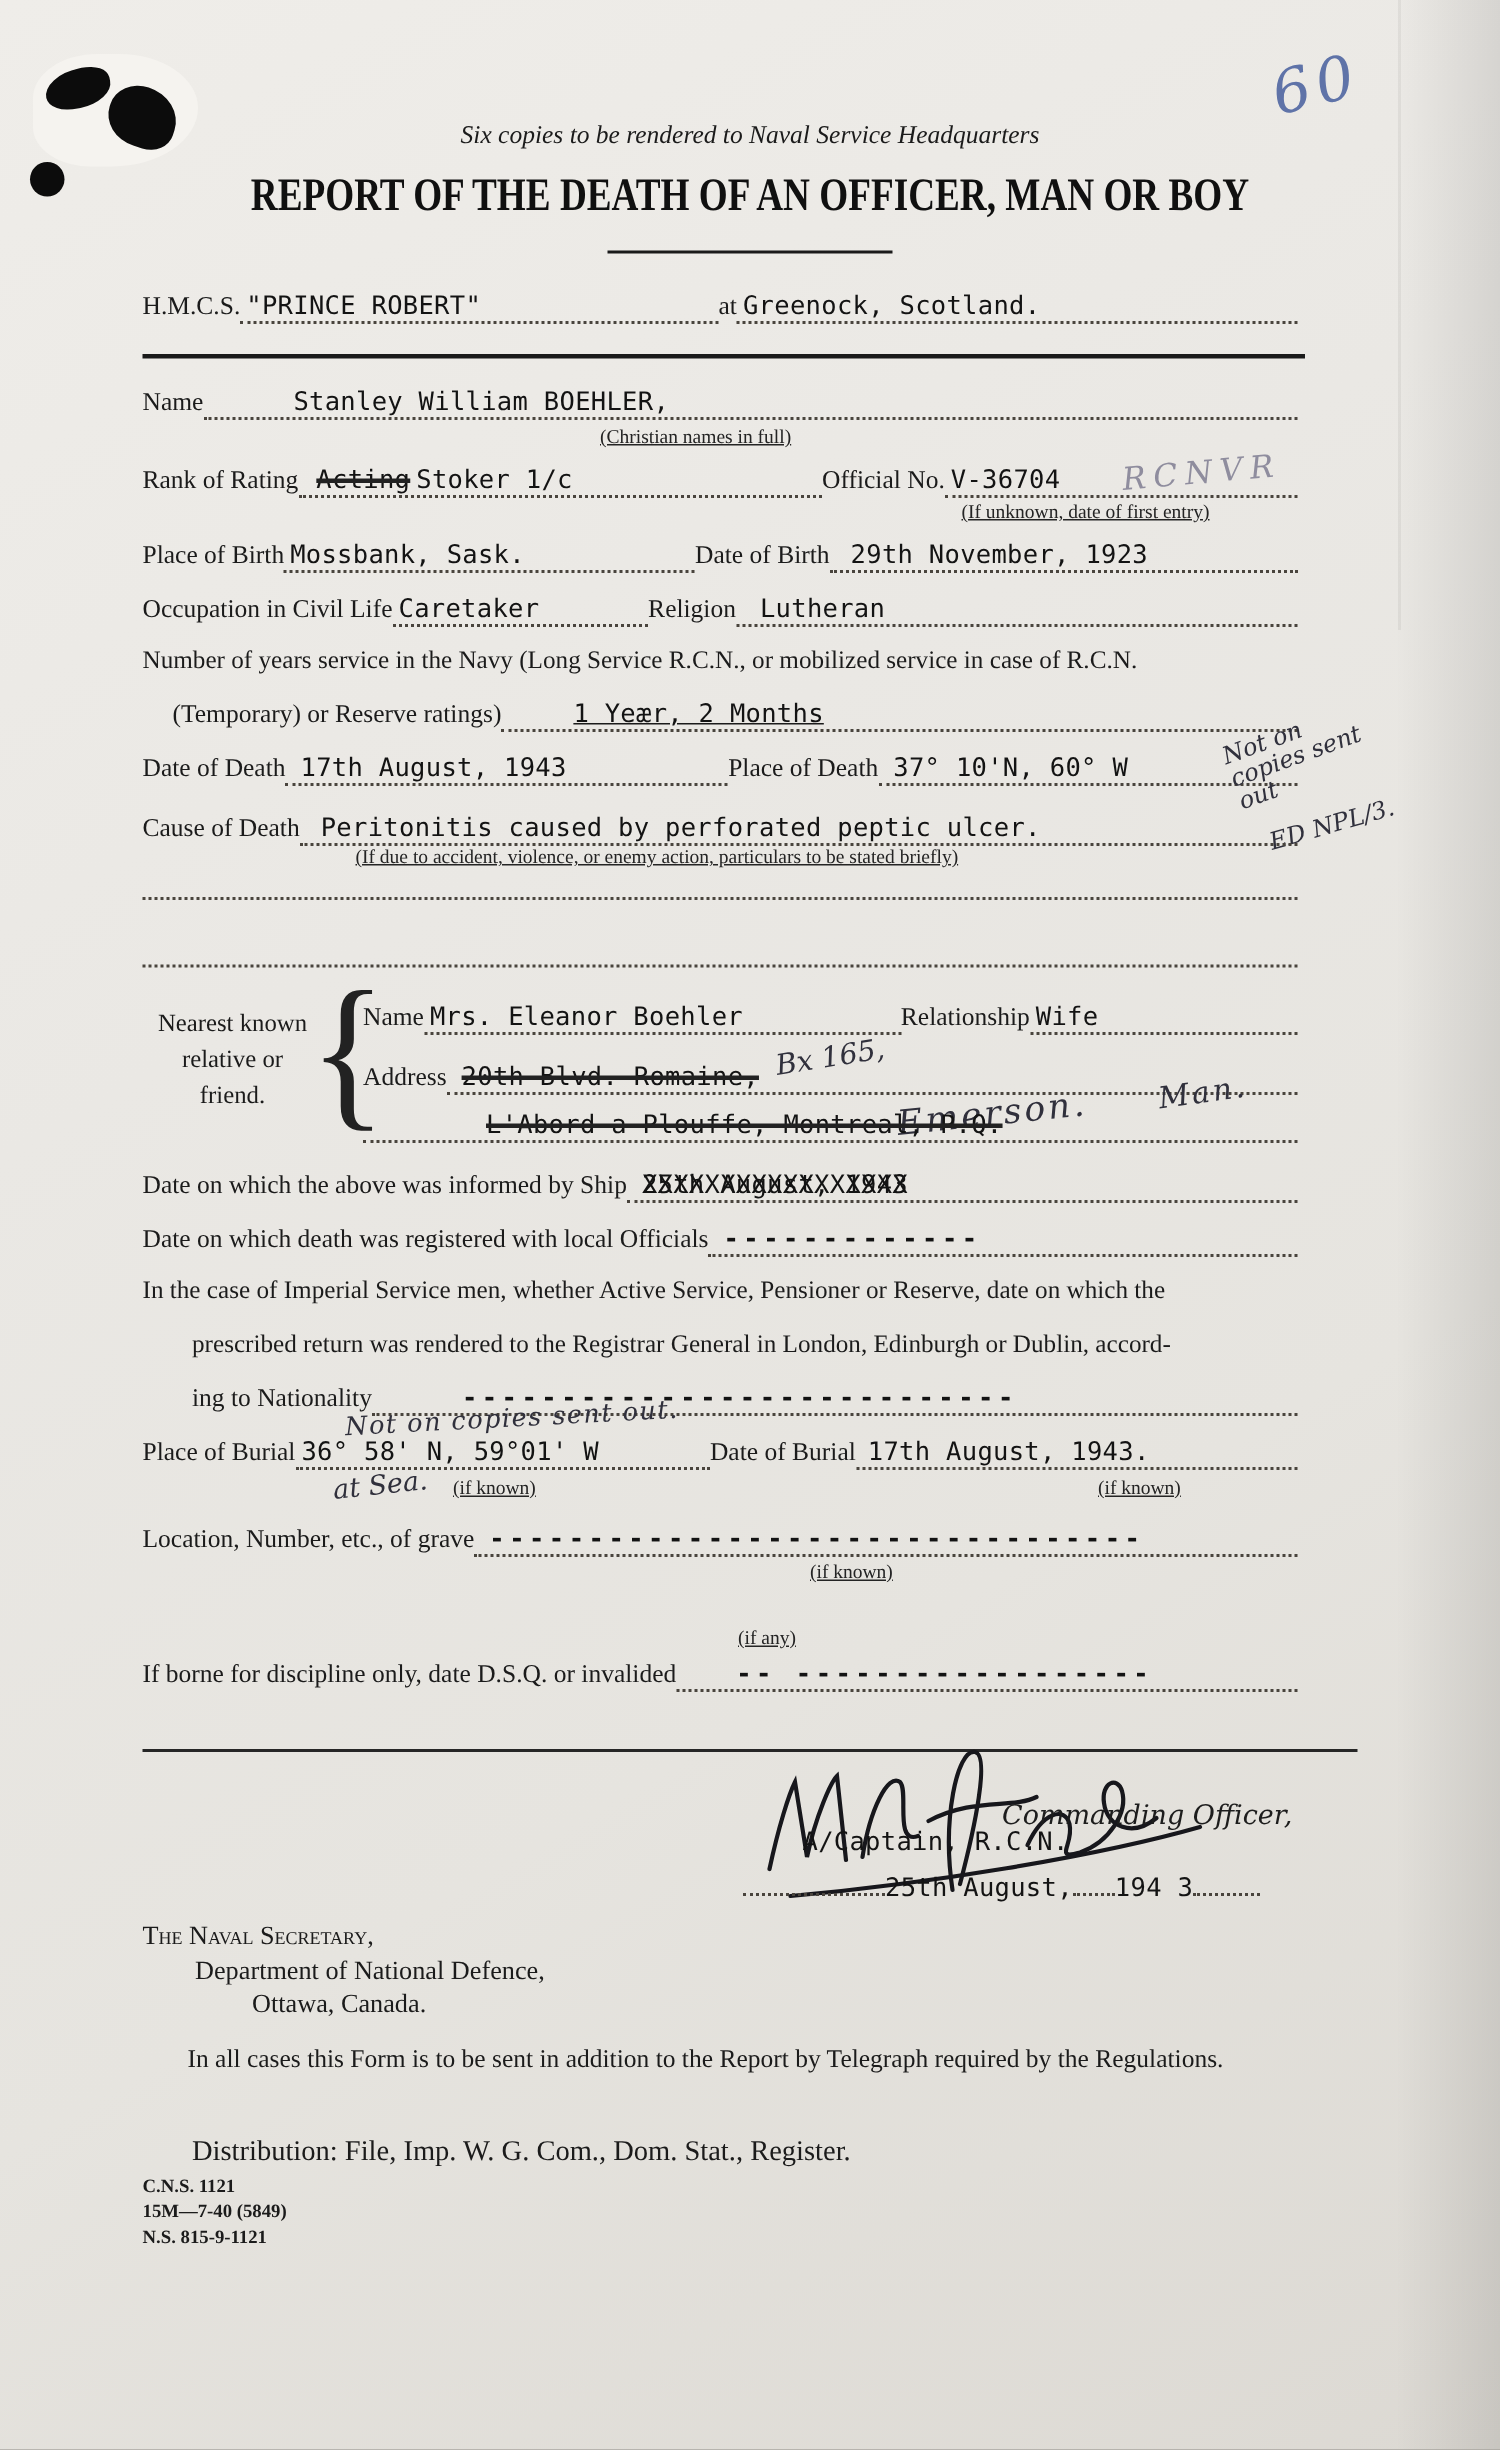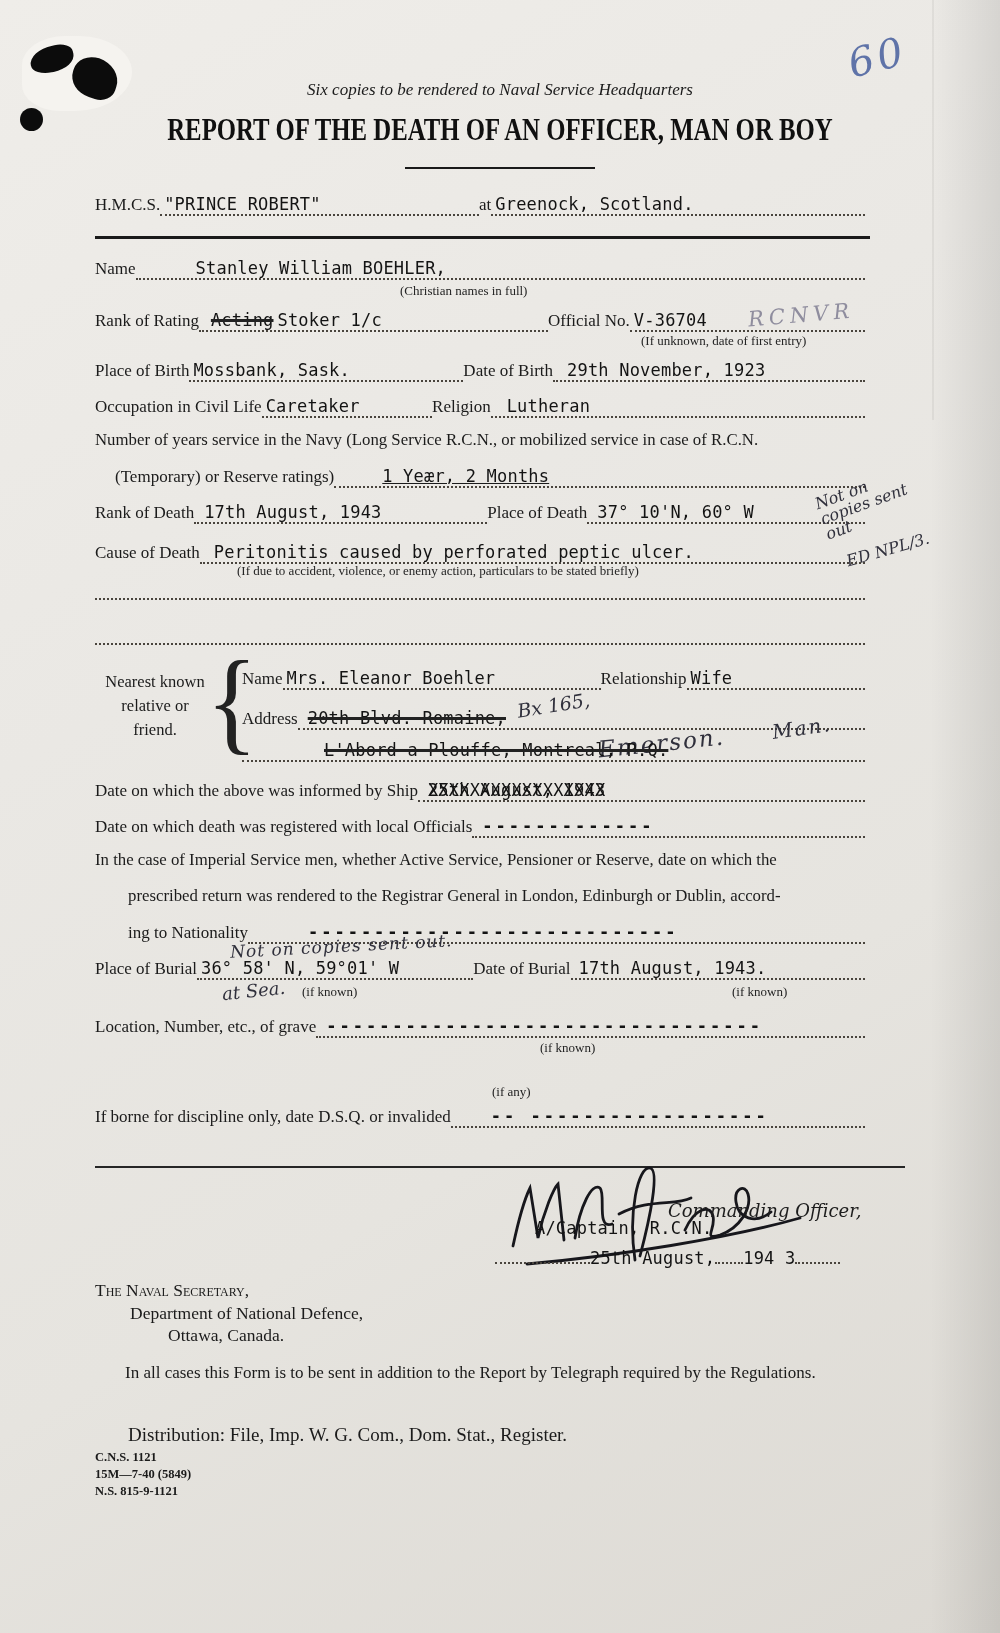--- a/index.html
+++ b/index.html
@@ -19,21 +19,21 @@
     pointer-events:none;
   }
   .crease { position:absolute; left:932px; top:0; height:420px; width:2px; background:rgba(0,0,0,0.05); }
 
   .row { position:absolute; left:95px; right:135px; display:flex; align-items:baseline; }
   .lbl { font-size:17px; white-space:nowrap; color:#1b1b1b; }
   .fill { flex:1; border-bottom:2px dotted #49443d; padding:0 4px; white-space:nowrap; min-width:0; }
   .typed { font-family:"DejaVu Sans Mono", monospace; font-size:17px; color:#131313; letter-spacing:0.2px; }
   .struck { text-decoration:line-through; text-decoration-thickness:2.5px; text-decoration-color:#222; }
   .dashes { font-weight:bold; letter-spacing:3px; }
-  .caption { position:absolute; font-size:13px; color:#242424; white-space:nowrap; }
+  .caption { position:absolute; font-size:13px; color:#242424; white-space:nowrap;text-decoration:underline; }
   .hw { position:absolute; font-family:"DejaVu Serif", serif; font-style:italic; color:#30303c; white-space:nowrap; }
   .hw.pencil { color:#8f8d9e; }
   .hw.blue { color:#5f73a8; }
   .dotline { position:absolute; left:95px; right:135px; border-bottom:2px dotted #49443d; }
   .xed { position:relative; display:inline-block; }
   .xed .over { position:absolute; left:0; top:0; }
   .center-note { position:absolute; left:0; right:0; text-align:center; font-style:italic; font-size:17px; }
   .title { position:absolute; left:0; right:0; top:112px; text-align:center; white-space:nowrap; }
   .title > span { display:inline-block; transform:scaleX(0.8); transform-origin:center;
     font-size:31px; font-weight:bold; letter-spacing:0px; color:#101010; }
@@ -127,21 +127,21 @@
     <span class="lbl" style="font-size:16.8px;">Number of years service in the Navy (Long Service R.C.N., or mobilized service in case of R.C.N.</span>
   </div>
   <div class="row" style="top:466px; left:115px;justify-content:flex-end;">
     <span class="lbl">(Temporary) or Reserve ratings)</span>
     <span class="fill" style="padding-left:48px;text-decoration:underline;">
       <span class="typed">1 Yeær, 2 Months</span>
     </span>
   </div>
 
   <div class="row" style="top:502px;">
-    <span class="lbl">Rank of Death</span>
+    <span class="lbl">Date of Death</span>
     <span class="fill" style="flex:0.9; padding-left:10px;">
       <span class="typed">17th August, 1943</span>
     </span>
     <span class="lbl">Place of Death</span>
     <span class="fill" style="flex:0.85; padding-left:10px;">
       <span class="typed">37° 10'N, 60° W</span>
     </span>
   </div>
   <div class="hw" style="left:818px; top:478px; width:105px; white-space:normal; font-size:16px; line-height:1.0; transform:rotate(-20deg);">Not on copies sent out</div>
   <div class="hw" style="left:845px; top:540px; font-size:16px; transform:rotate(-16deg);">ED NPL/3.</div>

